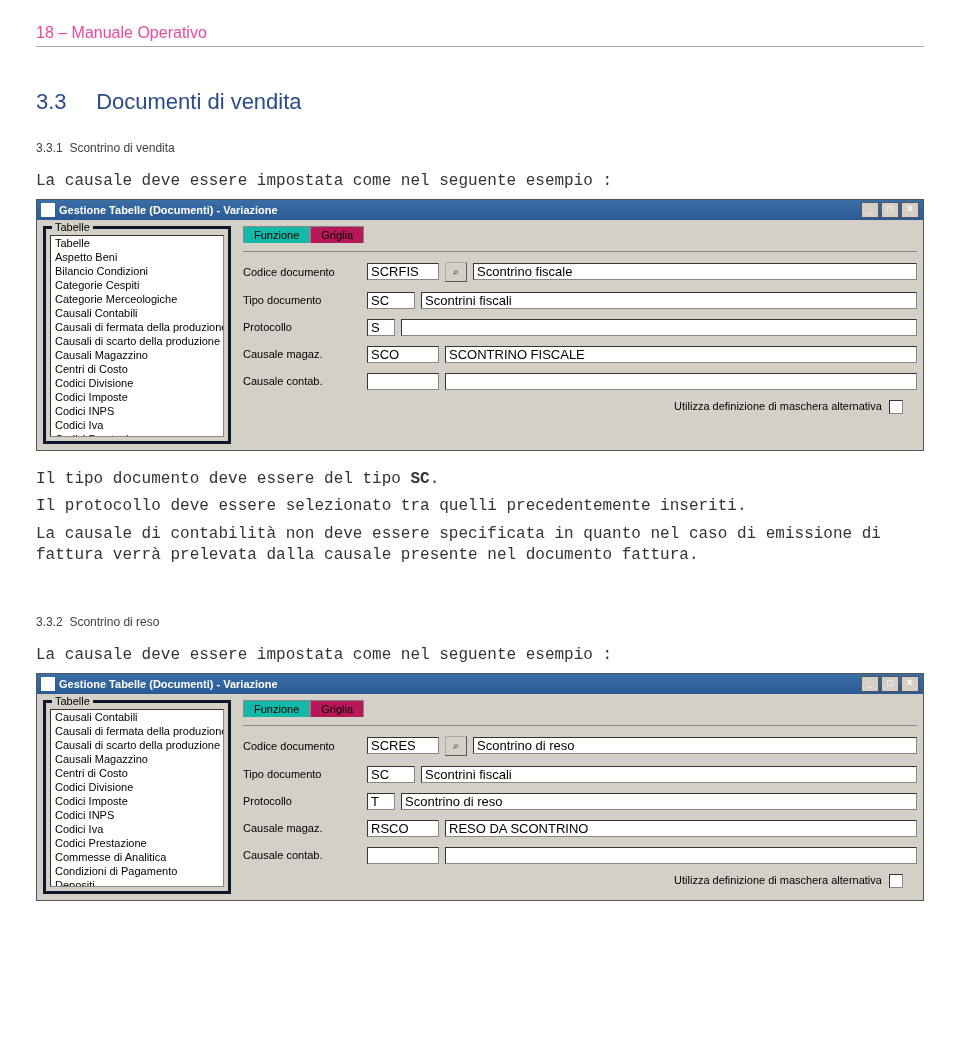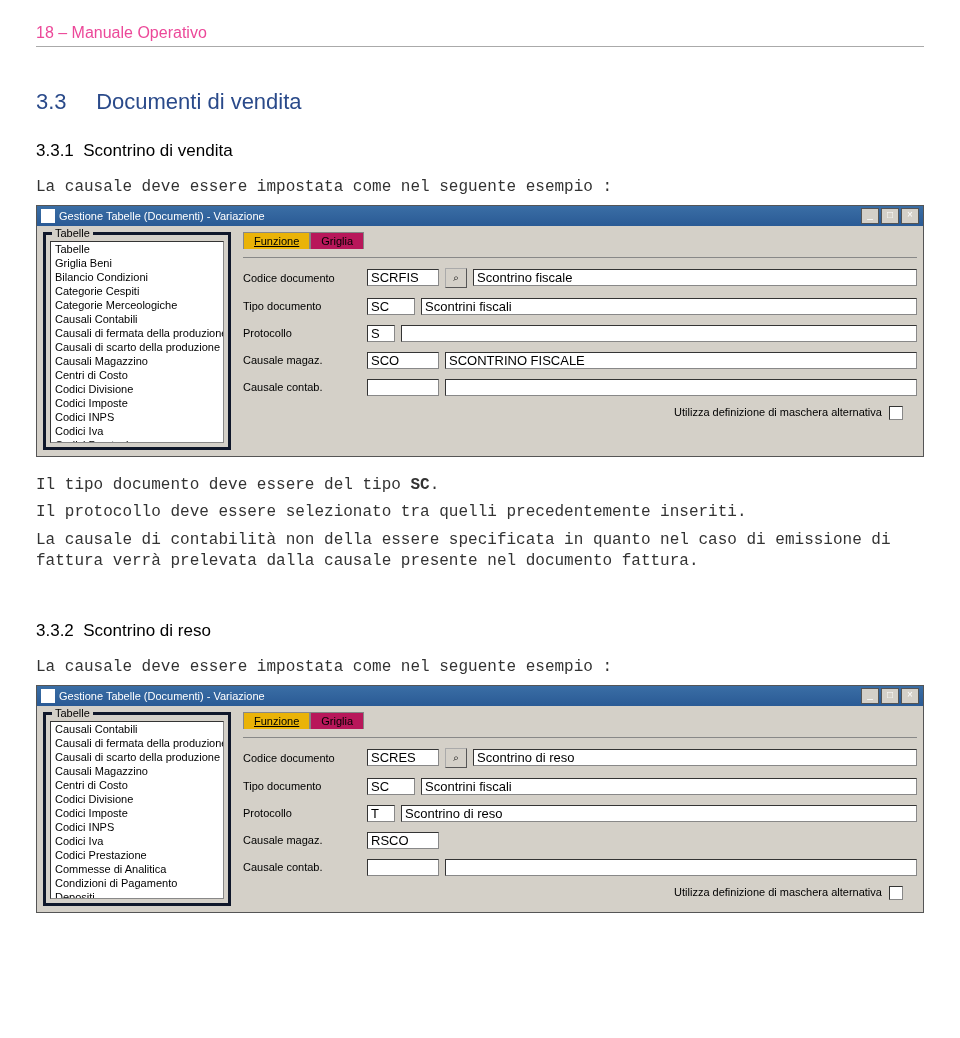--- a/index.html
+++ b/index.html
@@ -20,23 +20,23 @@
   }
   h2.section-num {
     color: #2a4a8a;
     font-family: Verdana, sans-serif;
     font-size: 22px;
     font-weight: normal;
     margin: 0 0 26px 0;
   }
   h2.section-num .num { display:inline-block; width:54px; }
   h3.subsection {
-    color: #000000;
+    color: #404040;
     font-family: Verdana, sans-serif;
-    font-size: 17px;
+    font-size: 12px;
     font-weight: normal;
     margin: 0 0 16px 0;
   }
   p.body-text {
     font-family: Liberation Mono, monospace;
     font-size: 16px;
     line-height: 1.35;
     margin: 0 0 6px 0;
   }
   p.body-text b { font-weight: bold; }
@@ -52,21 +52,21 @@
     margin: 4px 0 18px 0;
     box-sizing: border-box;
   }
   .titlebar {
     background: linear-gradient(#3a6ea5,#2a5a95);
     color: #fff;
     display: flex;
     align-items: center;
     justify-content: space-between;
     padding: 2px 4px;
-    font-weight: normal;
+    font-weight: bold;
     font-size: 11px;
   }
   .titlebar-left { display:flex; align-items:center; gap:4px; }
   .titlebar-icon { width:14px; height:14px; background:#fff; display:inline-block; }
   .winbtns { display:flex; gap:2px; }
   .winbtn {
     width:16px; height:14px;
     background:#d4d0c8;
     border:1px solid #555;
     font-size:10px;
@@ -109,21 +109,21 @@
   .form-right { flex: 1; }
   .tabs { display:flex; gap:0; margin-bottom:8px; }
   .tab {
     border:1px solid #888;
     border-bottom:none;
     padding:2px 10px;
     background:#be185d;
     font-size:11px;
     position:relative;
   }
-  .tab.active { background:#eab308; z-index:2;text-decoration:underline; }
+  .tab.active { background:#14b8a6; z-index:2; }
   .tab.inactive { filter: brightness(0.97); }
   .form-rows { border-top:1px solid #888; padding-top:10px; }
   .form-row { display:flex; align-items:center; gap:6px; margin-bottom:10px; }
   .form-label { width:118px; font-size:11px; }
   .txtin {
     background:#fff;
     border:1px inset #888;
     height:17px;
     font-size:13px;
     padding:0 3px;
@@ -176,21 +176,21 @@
       <div class="winbtn">_</div>
       <div class="winbtn">□</div>
       <div class="winbtn">×</div>
     </div>
   </div>
   <div class="dialog-body">
     <div class="fieldset">
       <div class="fieldset-title">Tabelle</div>
       <div class="sidebar-list" id="sb1">
           <div class="item">Tabelle</div>
-          <div class="item">Griglia Beni</div>
+          <div class="item">Aspetto Beni</div>
           <div class="item">Bilancio Condizioni</div>
           <div class="item">Categorie Cespiti</div>
           <div class="item">Categorie Merceologiche</div>
           <div class="item">Causali Contabili</div>
           <div class="item">Causali di fermata della produzione</div>
           <div class="item">Causali di scarto della produzione</div>
           <div class="item">Causali Magazzino</div>
           <div class="item">Centri di Costo</div>
           <div class="item">Codici Divisione</div>
           <div class="item">Codici Imposte</div>
@@ -239,21 +239,21 @@
         </div>
       </div>
     </div>
   </div>
 </div>
 
 <p class="body-text">
   <span>Il tipo documento deve essere del tipo </span><b>SC</b><span>.</span>
 </p>
 <p class="body-text">Il protocollo deve essere selezionato tra quelli precedentemente inseriti.</p>
-<p class="body-text">La causale di contabilità non della essere specificata in quanto nel caso di emissione di fattura verrà prelevata dalla causale presente nel documento fattura.</p>
+<p class="body-text">La causale di contabilità non deve essere specificata in quanto nel caso di emissione di fattura verrà prelevata dalla causale presente nel documento fattura.</p>
 
 <div style="height:42px;"></div>
 
 <h3 class="subsection">
   <span>3.3.2</span>&nbsp;
   <span>Scontrino di reso</span>
 </h3>
 
 <p class="body-text">La causale deve essere impostata come nel seguente esempio :</p>
 
@@ -308,20 +308,21 @@
           <div class="txtin desc">Scontrini fiscali</div>
         </div>
         <div class="form-row">
           <div class="form-label">Protocollo</div>
           <div class="txtin pt">T</div>
           <div class="txtin desc">Scontrino di reso</div>
         </div>
         <div class="form-row">
           <div class="form-label">Causale magaz.</div>
           <div class="txtin code">RSCO</div>
+          <div class="txtin desc">RESO DA SCONTRINO</div>
         </div>
         <div class="form-row">
           <div class="form-label">Causale contab.</div>
           <div class="txtin code"></div>
           <div class="txtin desc"></div>
         </div>
         <div class="mask-row">
           <span>Utilizza definizione di maschera alternativa</span>
           <span class="chk"></span>
         </div>

